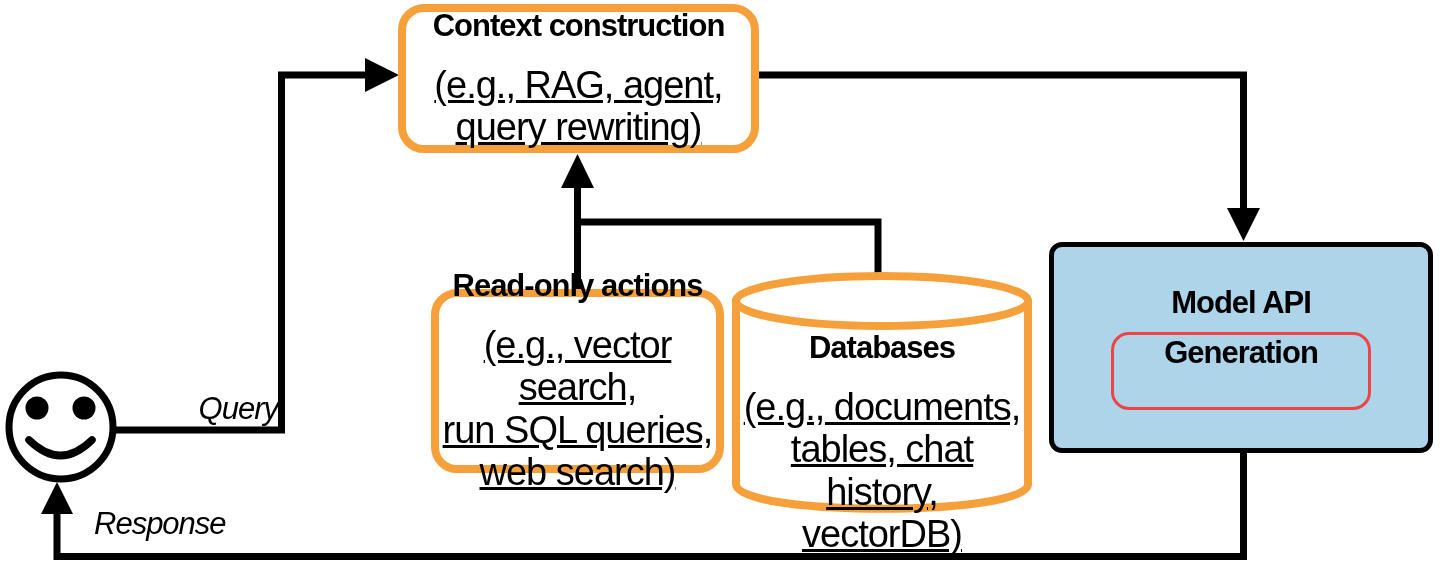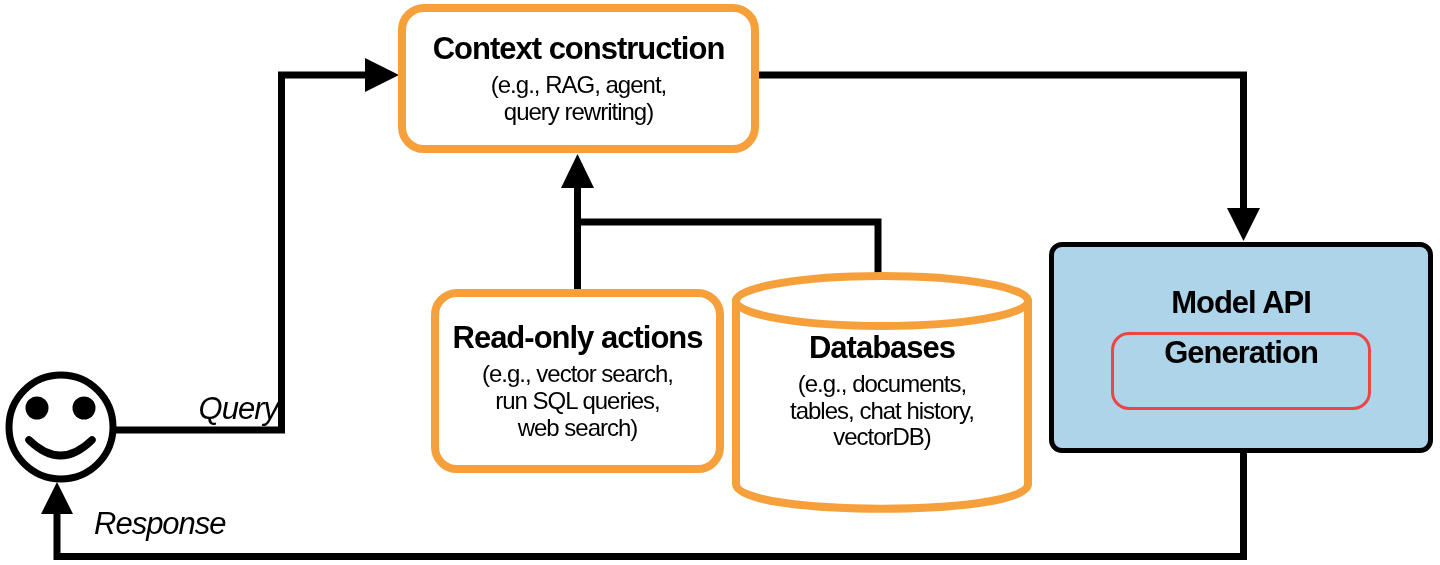--- a/index.html
+++ b/index.html
@@ -38,25 +38,26 @@
     border-radius: 26px;
   }
   .node-title {
     font-weight: bold;
     font-size: 31px;
     letter-spacing: -1px;
     line-height: 1.15;
     white-space: nowrap;
   }
   .node-sub {
-    font-size: 24px;
+    font-size: 38px;
     letter-spacing: -1px;
     line-height: 1.12;
     white-space: pre-line;
-    margin-top: 5px;
+    margin-top: 20px;
+    text-decoration: underline;
   }
 
   .context-box   { left: 398px; top: 4px;   width: 361px; height: 149px; }
   .readonly-box  { left: 431px; top: 289px; width: 293px; height: 184px; }
 
   .databases-text { left: 742px; top: 330px; width: 280px; }
 
   .model-box {
     left: 1049px; top: 242px; width: 384px; height: 211px;
     background: var(--blue-fill, #AED4EA);

